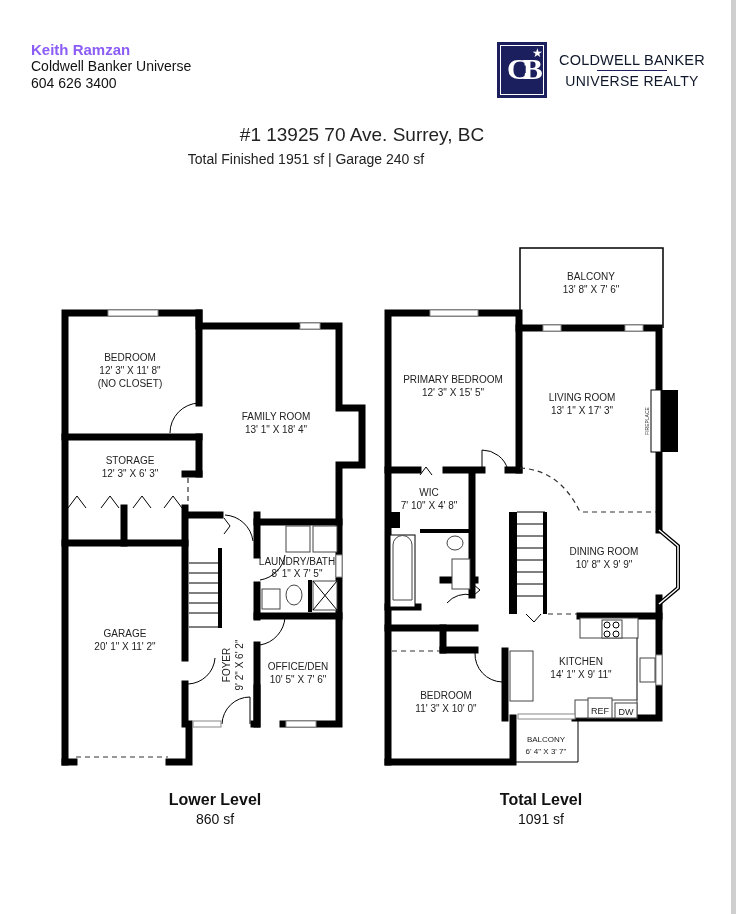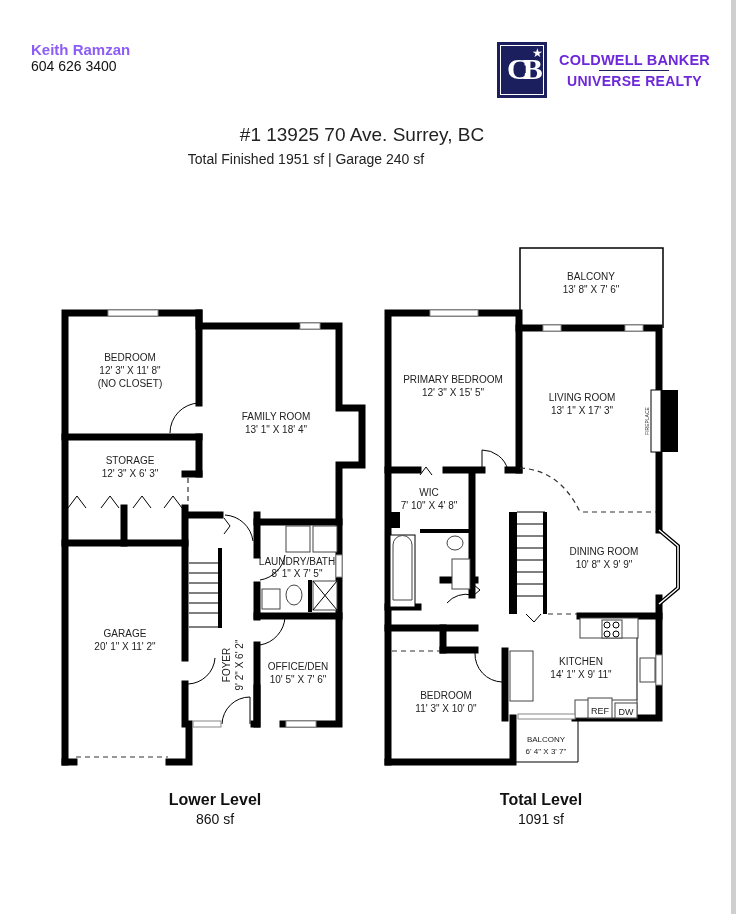--- a/index.html
+++ b/index.html
@@ -5,39 +5,40 @@
   html, body { margin:0; padding:0; background:#ffffff; }
   body { width:736px; height:914px; position:relative; overflow:hidden; font-family:"Liberation Sans", sans-serif; color:#111; }
   .right-border { position:absolute; left:731px; top:0; width:5px; height:914px; background:#cfcfcf; }
   .agent { position:absolute; left:31px; top:41px; line-height:17px; }
   .agent .name { font-weight:bold; font-size:15px; color:#8b5cf6; }
   .agent .line { font-size:14px; color:#111; }
   .logo { position:absolute; left:497px; top:44px; height:52px; display:flex; align-items:center; }
   .logo .mark { width:50px; height:56px; background:#1b1f5e; position:relative; box-sizing:border-box; border:2px solid #1b1f5e; outline:1px solid #fff; outline-offset:-4px; }
   .logo .mark span { position:absolute; left:8px; top:5px; color:#fff; font-family:"Liberation Serif", serif; font-size:30px; font-weight:bold; letter-spacing:-6px; line-height:40px; }
   .logo .mark .star { position:absolute; left:33px; top:2px; color:#fff; font-size:12px; }
-  .logo .txt { margin-left:12px; color:#6d28d9; font-weight:bold; text-align:center; }
+  .logo .txt { margin-left:12px; color:#0f172a; font-weight:normal; text-align:center; }
   .logo .txt .l1 { font-size:14.5px; letter-spacing:0.2px; }
   .logo .txt .rule { width:70px; height:1px; background:#1b1f5e; margin:2px auto; }
   .logo .txt .l2 { font-size:14px; letter-spacing:0.3px; }
   .address { position:absolute; left:0; width:724px; top:124px; text-align:center; font-size:19px; color:#222; }
   .totals { position:absolute; left:0; width:612px; top:151px; text-align:center; font-size:14px; color:#222; }
   svg.plan { position:absolute; left:0; top:0; }
   .plan text { font-family:"Liberation Sans", sans-serif; fill:#222; }
   .level-label { position:absolute; text-align:center; width:200px; }
   .level-label .t { font-weight:bold; font-size:16px; }
   .level-label .s { font-size:14px; margin-top:2px; }
 </style>
 </head>
 <body>
 
 <div class="right-border"></div>
 
 <div class="agent">
   <div class="name">Keith Ramzan</div>
+  <div class="line">Coldwell Banker Universe</div>
   <div class="line">604 626 3400</div>
 </div>
 
 <div class="logo">
   <div class="mark">
     <span>CB</span>
     <div class="star">★</div>
   </div>
   <div class="txt">
     <div class="l1">COLDWELL BANKER</div>

